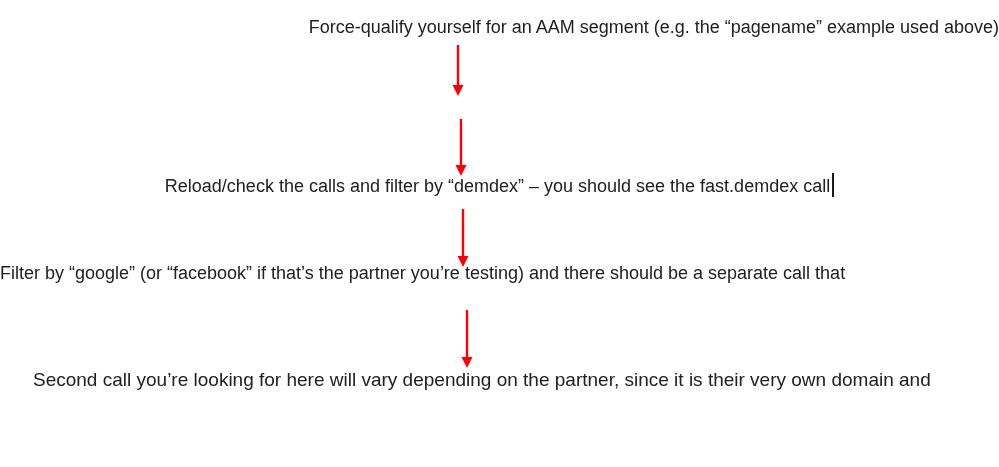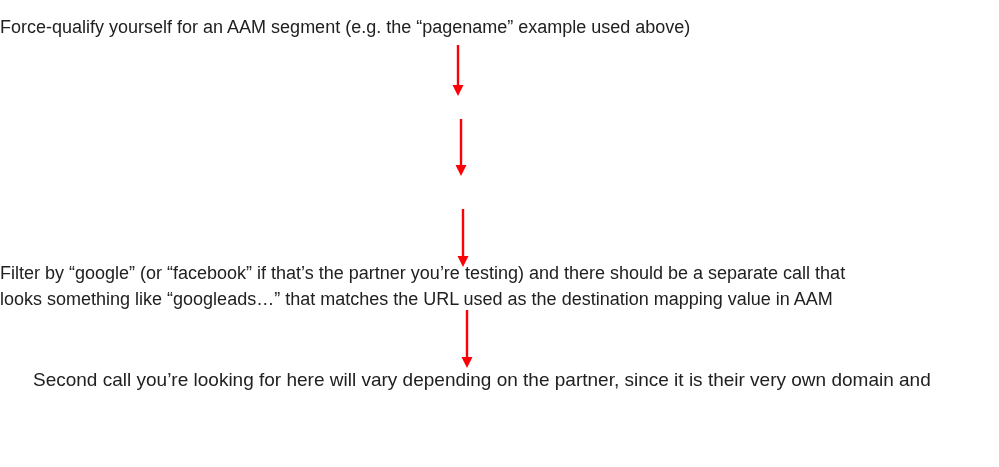--- a/index.html
+++ b/index.html
@@ -16,21 +16,21 @@
     color: var(--text-color, #212121);
     overflow: hidden;
   }
   .step {
     position: absolute;
     font-size: 18px;
     line-height: 26px;
     white-space: nowrap;
   }
   .step .line { white-space: nowrap; }
-  .s1 { top: 14px; left: 0; right: 0; text-align: left; }
+  .s1 { top: 14px; left: 0; right: 0; text-align: right; }
   .s2 { top: 94px; left: 457px; transform: translateX(-50%); }
   .s3 { top: 173px; left: 0; right: 0; text-align: center; }
   .s4 { top: 260px; left: 0; right: 0; text-align: left; line-height: 26px; }
   .s5 { top: 367px; left: 33px; right: 0; text-align: left; line-height: 26.5px; font-size: 19px; }
   .arrow {
     position: absolute;
     display: block;
   }
   .arrow line {
     stroke: var(--arrow-color, #ff0000);
@@ -65,29 +65,31 @@
     <line x1="8" y1="0" x2="8" y2="41"></line>
     <polygon points="2.5,40 13.5,40 8,51"></polygon>
   </svg>
 
 
   <svg class="arrow a2" width="16" height="57" viewBox="0 0 16 57">
     <line x1="8" y1="0" x2="8" y2="47"></line>
     <polygon points="2.5,46 13.5,46 8,57"></polygon>
   </svg>
 
+  <div class="step s3">
+    <span class="line">Reload/check the calls and filter by “demdex” – you should see the fast.demdex call</span><span class="caret"></span>
+  </div>
 
   <svg class="arrow a3" width="16" height="58" viewBox="0 0 16 58">
     <line x1="8" y1="0" x2="8" y2="48"></line>
     <polygon points="2.5,47 13.5,47 8,58"></polygon>
   </svg>
 
   <div class="step s4">
     <div class="line">Filter by “google” (or “facebook” if that’s the partner you’re testing) and there should be a separate call that</div>
-    <div class="line">looks something like “googleads…” that matches the URL used as the destination mapping value in AAM</div>
   </div>
 
   <svg class="arrow a4" width="16" height="58" viewBox="0 0 16 58">
     <line x1="8" y1="0" x2="8" y2="48"></line>
     <polygon points="2.5,47 13.5,47 8,58"></polygon>
   </svg>
 
   <div class="step s5">
     <div class="line">Second call you’re looking for here will vary depending on the partner, since it is their very own domain and</div>
   </div>

